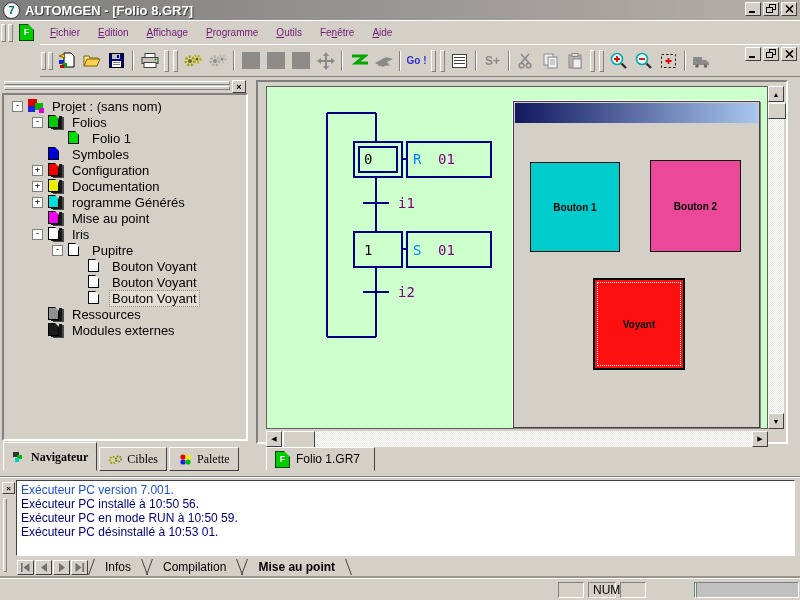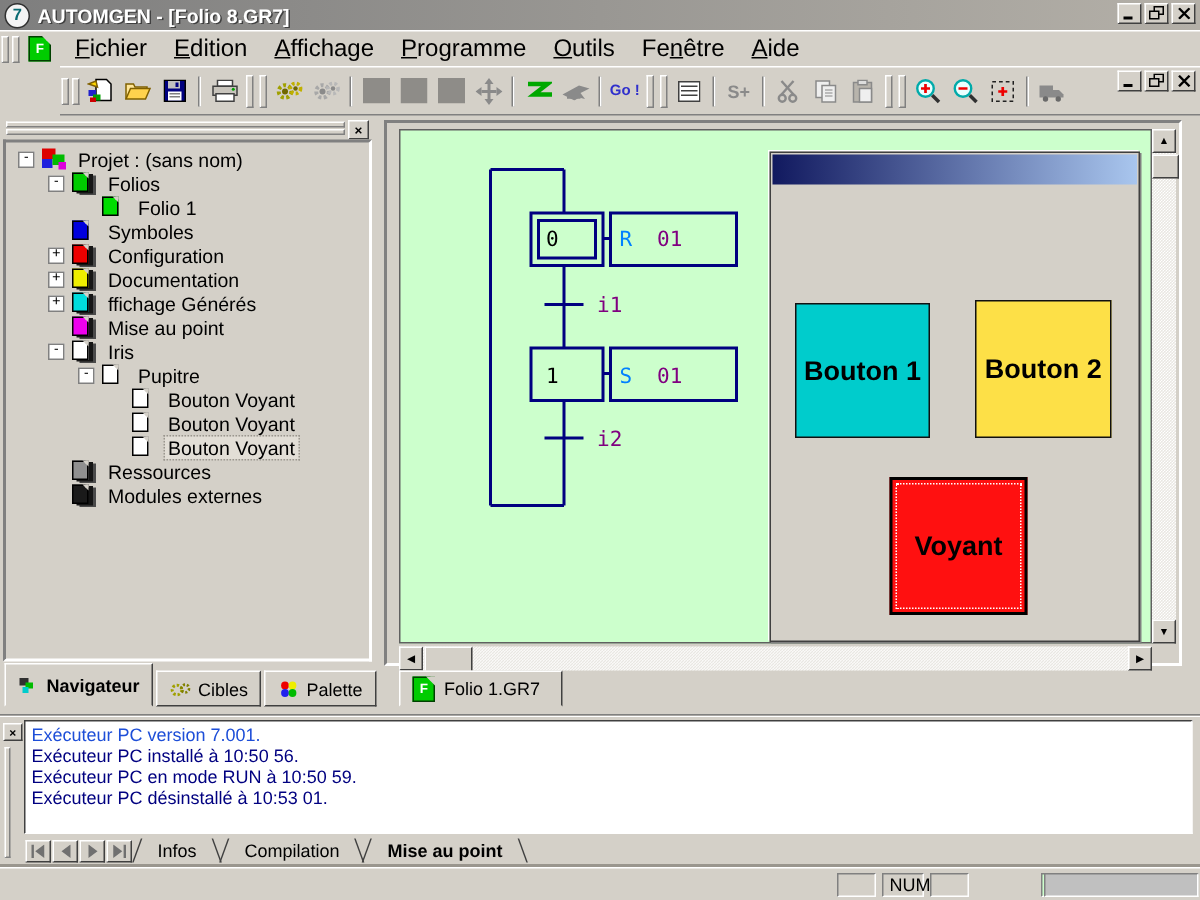--- a/index.html
+++ b/index.html
@@ -18,21 +18,21 @@
     text-shadow:1px 1px 0 #404040;}
   .winbtns{position:absolute;display:flex;gap:2px;}
   .wbtn{width:16px;height:14px;display:flex;align-items:center;justify-content:center;padding:0;}
   
   .menubar{position:absolute;left:0;top:20px;width:800px;height:24px;display:flex;align-items:center;
     border-top:1px solid #FFFFFF;box-sizing:border-box;}
   .vgrip{width:3px;height:16px;border:1px solid;border-color:#FFFFFF #808080 #808080 #FFFFFF;margin:0 1px;flex:none;}
   .mdoc{width:13px;height:15px;background:#00CC00;border:1px solid #004000;position:relative;margin:0 7px 0 5px;
     color:#FFFFFF;font-size:9px;font-weight:bold;line-height:15px;text-align:center;flex:none;}
   .mdoc::after{content:'';position:absolute;right:-1px;top:-1px;border:3px solid;border-color:#D4D0C8 #D4D0C8 transparent transparent;}
-  .menu{padding:2px 9px;font-size:16px;color:#000000;}
+  .menu{padding:2px 9px;font-size:10px;color:#701a75;}
   
   .toolbar{position:absolute;left:0;top:44px;width:800px;height:33px;display:flex;align-items:center;
     border-top:1px solid #FFFFFF;border-bottom:1px solid #808080;box-sizing:border-box;margin-left:40px;}
   .tbtn{width:25px;height:24px;background:transparent;border:none;display:flex;align-items:center;justify-content:center;padding:0;}
   .tbtn .icon{display:flex;align-items:center;justify-content:center;}
   .tsep{width:1px;height:20px;background:#808080;border-right:1px solid #FFFFFF;margin:0 3px;flex:none;}
   .tgrip{width:3px;height:20px;border:1px solid;border-color:#FFFFFF #808080 #808080 #FFFFFF;margin:0 2px;flex:none;}
   .tico-text{font-weight:bold;}
   .txt-go{color:#3030CC;font-size:10px;}
   .txt-s-plus{color:#8A8A8A;font-size:12px;}
@@ -50,21 +50,21 @@
   .texp.none{visibility:hidden;}
   .tico{width:17px;height:14px;position:relative;margin-right:5px;flex:none;}
   .doc{position:absolute;left:0;top:0;width:11px;height:13px;border:1px solid #000;box-sizing:border-box;}
   .doc::after{content:'';position:absolute;right:-1px;top:-1px;border:2px solid;border-color:#D4D0C8 #D4D0C8 transparent transparent;}
   .doc.stack{box-shadow:3px 1px 0 #161616,5px 2px 0 #4A4A4A;}
   .proj{position:absolute;left:0;top:0;width:16px;height:14px;}
   .proj i{position:absolute;display:block;}
   .tlabel{padding:0 2px;}
   .trow.sel .tlabel{background:#E2DED6;outline:1px dotted #9A968E;}
   
-  .stabs{position:absolute;left:3px;top:443px;display:flex;align-items:flex-end;height:28px;}
+  .stabs{position:absolute;left:3px;top:443px;display:flex;align-items:flex-end;height:28px;font-family:Liberation Serif, serif;}
   .stab{height:21px;padding:1px 8px 0 8px;display:flex;align-items:center;gap:5px;font-size:12px;
     border:1px solid;border-color:#FFFFFF #404040 #404040 #FFFFFF;background:#D4D0C8;margin-right:2px;}
   .stab.active{height:26px;font-weight:bold;border-bottom-color:#D4D0C8;}
   
   .workspace{position:absolute;left:256px;top:80px;width:532px;height:364px;
     border:2px solid;border-color:#808080 #FFFFFF #FFFFFF #808080;background:#D4D0C8;box-sizing:border-box;}
   .canvas{position:absolute;left:8px;top:4px;width:500px;height:341px;background:#CCFFCC;border:1px solid #606060;}
   .scroll-track{background-color:#E9E7E2;
     background-image:linear-gradient(45deg,#FFF 25%,transparent 25%,transparent 75%,#FFF 75%),
                      linear-gradient(45deg,#FFF 25%,transparent 25%,transparent 75%,#FFF 75%);
@@ -73,21 +73,21 @@
   .hscroll{position:absolute;left:8px;top:349px;width:502px;height:16px;}
   .sbtn{position:absolute;width:16px;height:16px;display:flex;align-items:center;justify-content:center;
     font-size:7px;color:#000;padding:0;}
   .sthumb{position:absolute;}
   
   .pupitre{position:absolute;left:246px;top:14px;width:245px;height:325px;background:#D4D0C8;
     border:1px solid #404040;box-shadow:-1px -1px 0 #FFFFFF,1px 1px 0 #808080;}
   .ptitle{position:absolute;left:1px;top:1px;right:1px;height:20px;
     background:linear-gradient(to right,#11195F,#A9C6EE);}
   .pbtn{position:absolute;display:flex;align-items:center;justify-content:center;
-    font-weight:bold;font-size:18px;color:#000;border:1px solid #101010;box-sizing:border-box;margin-top:40px;}
+    font-weight:bold;font-size:10px;color:#000;border:1px solid #101010;box-sizing:border-box;}
   .pbtn.voyant{border:2px solid #000;}
   .pbtn.voyant::before{content:'';position:absolute;left:2px;top:2px;right:2px;bottom:2px;border:1px dotted #FFFFFF;}
   
   .ftab-doc{position:absolute;left:266px;top:447px;height:24px;background:#D4D0C8;
     border:1px solid;border-color:#FFFFFF #404040 #D4D0C8 #FFFFFF;display:flex;align-items:center;gap:6px;
     padding:0 14px 0 8px;font-size:12px;box-sizing:border-box;}
   .ftab-doc .mdoc{margin:0;}
   
   .console{position:absolute;left:0;top:476px;width:800px;height:100px;background:#D4D0C8;
     border-top:1px solid #808080;box-shadow:inset 0 1px 0 #FFFFFF;}
@@ -460,21 +460,21 @@
         <span class="tico">
           <span class="doc stack" style="background: rgb(238, 238, 0);"></span>
         </span>
         <span class="tlabel">Documentation</span>
       </div>
       <div class="trow" style="padding-left: 28px;">
         <span class="texp">+</span>
         <span class="tico">
           <span class="doc stack" style="background: rgb(0, 221, 221);"></span>
         </span>
-        <span class="tlabel">ffichage Générés</span>
+        <span class="tlabel">rogramme Générés</span>
       </div>
       <div class="trow" style="padding-left: 28px;">
         <span class="texp none"></span>
         <span class="tico">
           <span class="doc stack" style="background: rgb(238, 0, 238);"></span>
         </span>
         <span class="tlabel">Mise au point</span>
       </div>
       <div class="trow" style="padding-left: 28px;">
         <span class="texp">-</span>
@@ -581,21 +581,21 @@
         <text x="146" y="77" class="gstep"><tspan class="gverb">R</tspan><tspan x="171" class="gop">01</tspan></text>
         <text x="131" y="121" class="gtr">i1</text>
         <text x="97" y="168" class="gstep">1</text>
         <text x="146" y="168" class="gstep"><tspan class="gverb">S</tspan><tspan x="171" class="gop">01</tspan></text>
         <text x="131" y="210" class="gtr">i2</text>
       </svg>
 
       <div class="pupitre">
         <div class="ptitle"></div>
         <div class="pbtn" id="pbtn1" style="left: 16px; top: 60px; width: 90px; height: 90px; background: rgb(0, 204, 204);">Bouton 1</div>
-        <div class="pbtn" id="pbtn2" style="left: 136px; top: 58px; width: 91px; height: 92px; background: #fde047;">Bouton 2</div>
+        <div class="pbtn" id="pbtn2" style="left: 136px; top: 58px; width: 91px; height: 92px; background: #ec4899;">Bouton 2</div>
         <div class="pbtn voyant" id="pbtn3" style="left: 79px; top: 176px; width: 92px; height: 92px; background: rgb(255, 16, 16);">Voyant</div>
       </div>
     </div>
 
     <div class="vscroll scroll-track">
       <button class="sbtn raised" style="left:0;top:0;">▲</button>
       <div class="sthumb raised" style="left:0;top:17px;width:16px;height:14px;"></div>
       <button class="sbtn raised" style="left:0;bottom:0;">▼</button>
     </div>
 

